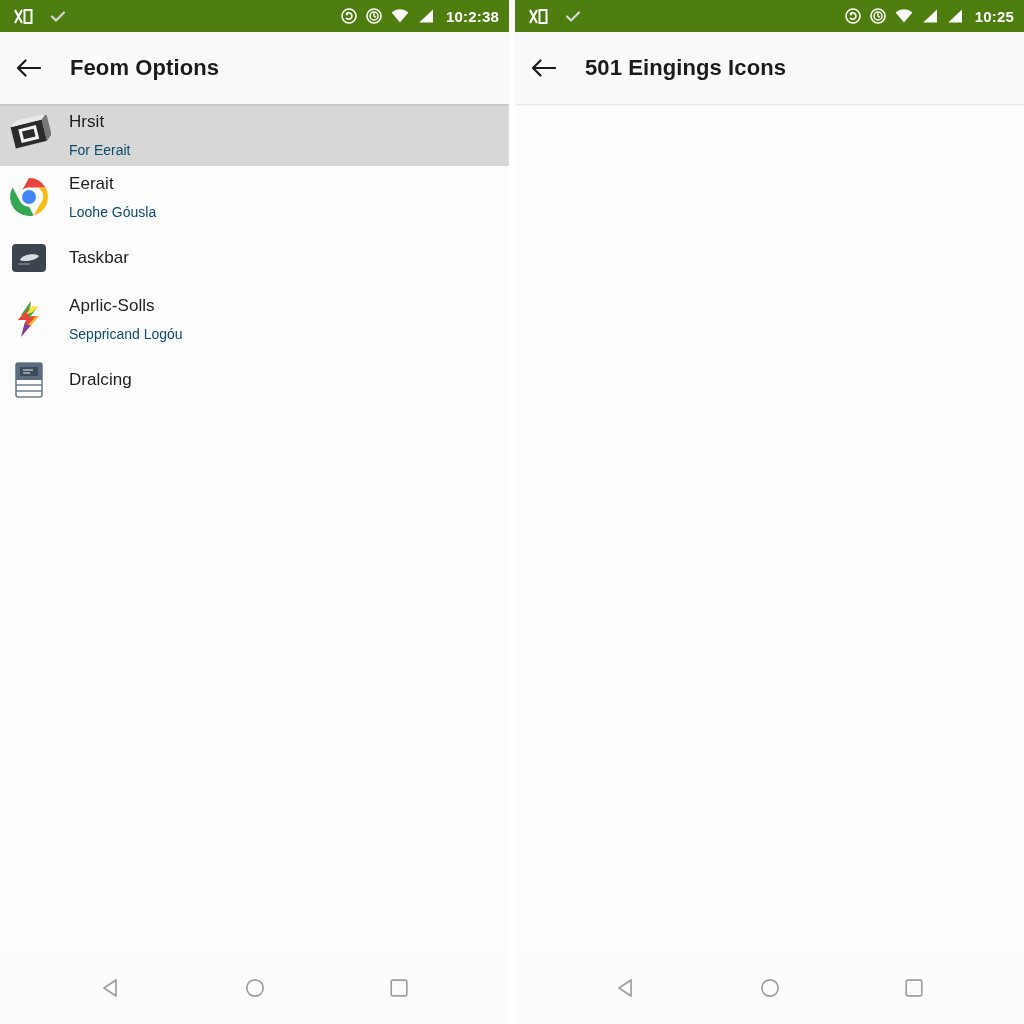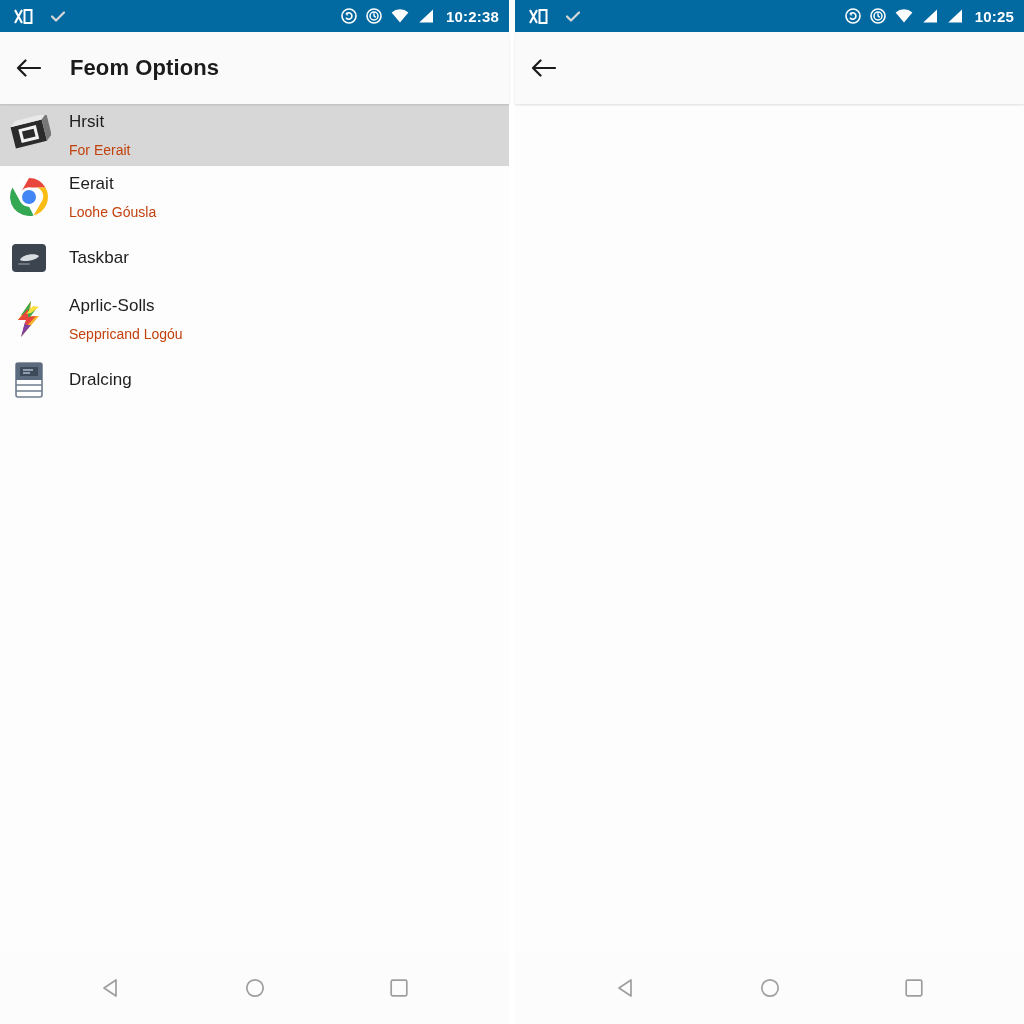--- a/index.html
+++ b/index.html
@@ -20,21 +20,21 @@
     display: flex;
     flex-direction: column;
   }
   .panel-left  { width: 509px; }
   .panel-gap   { width: 6px; height: 1024px; background: #ffffff; }
   .panel-right { width: 509px; }
 
   
   .statusbar {
     height: 32px;
-    background: #0369a1;
+    background: #4d7c0f;
     display: flex;
     align-items: center;
     padding: 0 10px 0 14px;
     flex: 0 0 auto;
   }
   .sb-left { display: flex; align-items: center; gap: 18px; }
   .sb-right { margin-left: auto; display: flex; align-items: center; gap: 9px; }
   .sb-time {
     color: #ffffff;
     font-size: 15px;
@@ -86,21 +86,21 @@
   }
   .row-text { display: flex; flex-direction: column; justify-content: flex-start; }
   .row-title {
     font-size: 17px;
     color: #1e1e1e;
     line-height: 22px;
     letter-spacing: 0.05px;
   }
   .row-sub {
     font-size: 14px;
-    color: #c2410c;
+    color: #0c4a6e;
     line-height: 20px;
     margin-top: 7px;
   }
   .row.two-line { min-height: 62px; }
 
   
   .empty-body { flex: 1 1 auto; background: #fdfdfd; }
 
   
   .navbar {
@@ -332,20 +332,21 @@
         <span class="sb-time">10:25</span>
       </div>
     </div>
 
     <div class="appbar">
       <div class="back-btn">
         <svg class="ic" width="25" height="20" viewBox="0 0 25 20">
           <path d="M24 10 L2 10 M9.5 2.5 L2 10 L9.5 17.5" stroke="#1b1b1b" stroke-width="2.2" fill="none" stroke-linecap="round" stroke-linejoin="round"></path>
         </svg>
       </div>
+      <div class="appbar-title">501 Eingings Icons</div>
     </div>
 
     <div class="empty-body"></div>
 
     <div class="navbar">
       <div class="nav-btn">
         <svg class="ic" width="22" height="22" viewBox="0 0 22 22">
           <path d="M16 3 L16 19 L4 11 Z" stroke="#9e9e9e" stroke-width="1.7" fill="none" stroke-linejoin="round"></path>
         </svg>
       </div>

